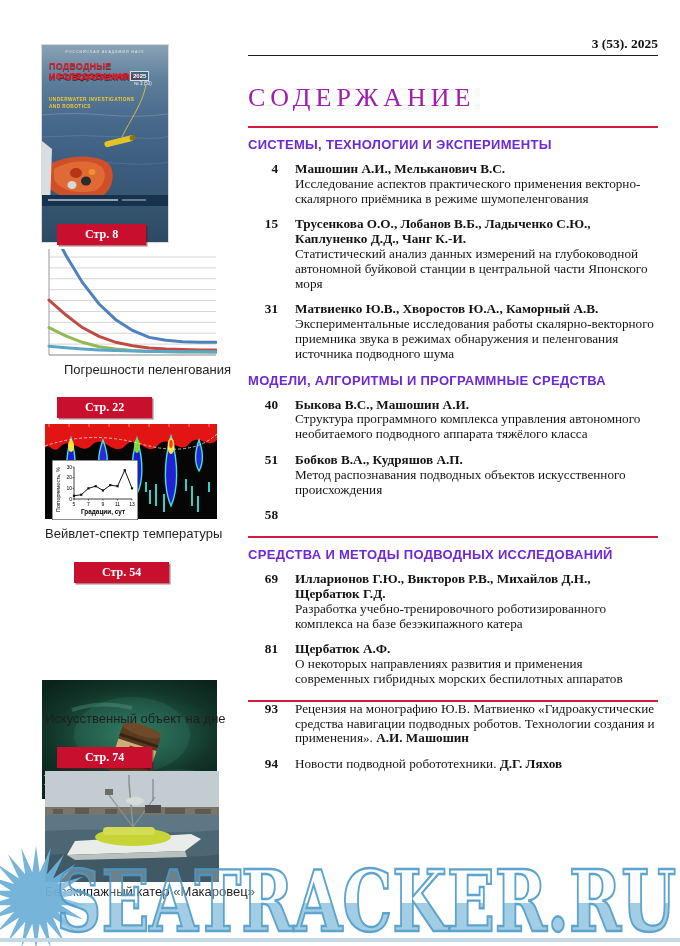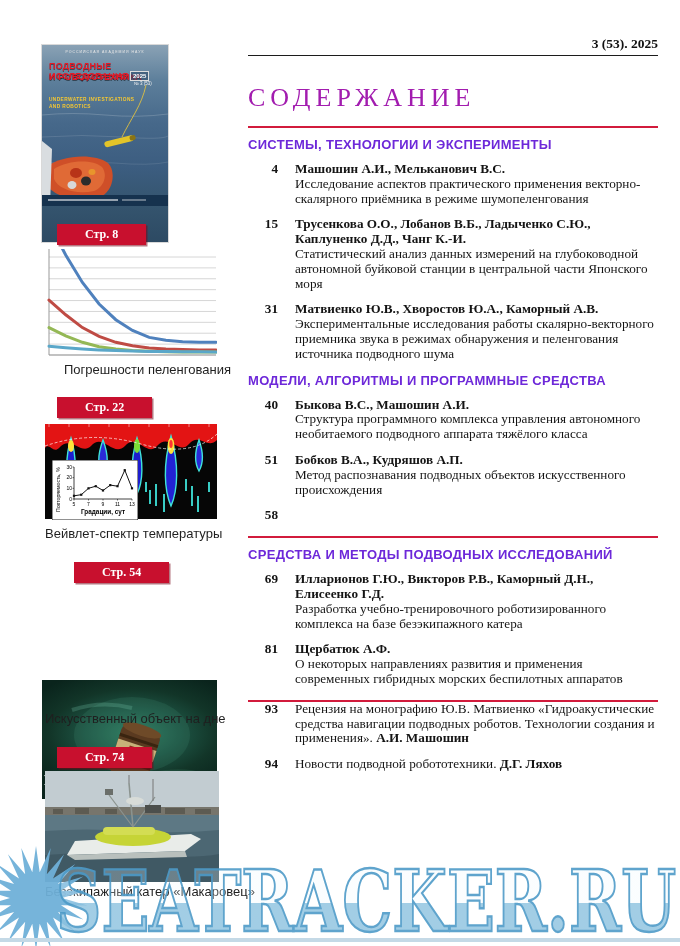--- a/index.html
+++ b/index.html
@@ -335,21 +335,21 @@
 </div>
   </div>
 
   <div class="section">
     <div class="rule"></div>
     <div class="sec-header">СРЕДСТВА И МЕТОДЫ ПОДВОДНЫХ ИССЛЕДОВАНИЙ</div>
     <div class="items">
   <div class="entry">
     <div class="pg">69</div>
     <div class="txt">
-      <div class="authors">Илларионов Г.Ю., Викторов Р.В., Каморный Д.Н., Елисеенко Г.Д.</div>
+      <div class="authors">Илларионов Г.Ю., Викторов Р.В., Михайлов Д.Н., Щербатюк Г.Д.</div>
       <span class="title">Разработка учебно-тренировочного роботизированного комплекса на базе безэкипажного катера</span>
       
     </div>
   </div>
 
   <div class="entry">
     <div class="pg">81</div>
     <div class="txt">
       <div class="authors">Щербатюк А.Ф.</div>
       <span class="title">О некоторых направлениях развития и применения современных гибридных морских беспилотных аппаратов</span>

